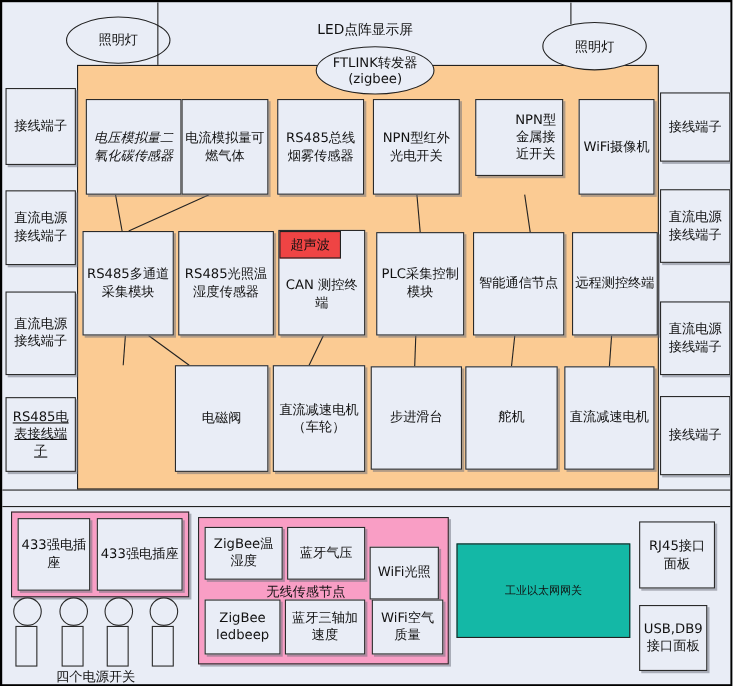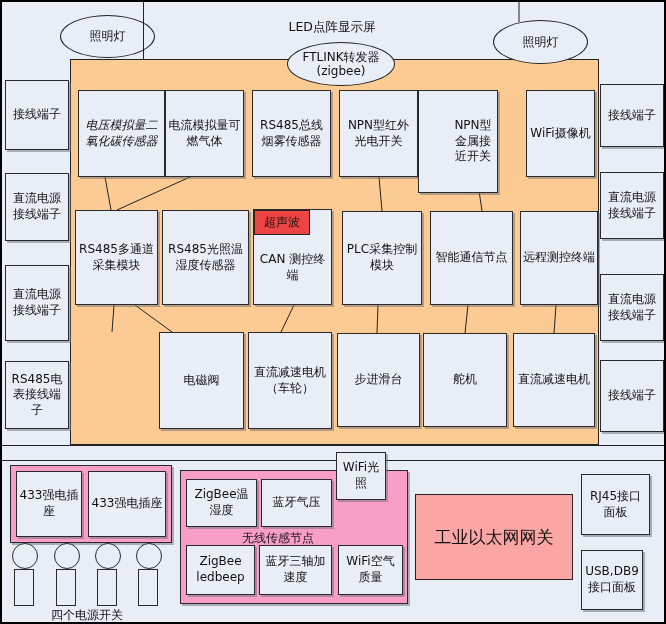--- a/index.html
+++ b/index.html
@@ -29,23 +29,23 @@
     position:absolute; left:68px; top:57px; width:529px; height:386px;
     background:#FBCB93; border:1px solid #222; box-sizing:border-box; z-index:1;
   }
   .hline{position:absolute; left:0; width:666px; height:1px; background:#222; z-index:1;}
   .vline{position:absolute; width:1px; background:#222;}
   .pinkbox{
     position:absolute; background:#F99EC5; border:1px solid #2a2a2a;
     box-sizing:border-box; z-index:2; box-shadow:2px 2px 0 rgba(105,110,122,.5);
   }
   .gateway{
-    position:absolute; background:#fca5a5; border:1px solid #222;
+    position:absolute; background:#14b8a6; border:1px solid #222;
     box-sizing:border-box; display:flex; align-items:center; justify-content:center;
-    font-size:17px; z-index:3; text-align:center;
+    font-size:10px; z-index:3; text-align:center;
   }
   .toplabel{position:absolute; font-size:12.5px; text-align:center; z-index:2;}
   .tag{
     position:absolute; left:0; top:0; width:56px; height:25px;
     border:1px solid #222; background:#ef4444; box-sizing:border-box;
     display:flex; align-items:center; justify-content:center; font-size:12px;
   }
   .circle{
     position:absolute; width:26px; height:26px; border:1px solid #2a2a2a;
     border-radius:50%; background:#E9EDF6; box-sizing:border-box; z-index:2;
@@ -99,21 +99,21 @@
 
   <div class="box" style="left:3px; top:78px;  width:64px; height:70px;">
       <span>接线端子</span>
     </div>
   <div class="box" style="left:3px; top:171px; width:64px; height:68px;">
       <span>直流电源接线端子</span>
     </div>
   <div class="box" style="left:3px; top:263px; width:64px; height:76px;">
       <span>直流电源接线端子</span>
     </div>
-  <div class="box" style="left:3px; top:359px; width:64px; height:68px;">
+  <div class="box" style="left:3px; top:359px; width:64px; height:68px;text-decoration:underline;">
       <span>RS485电表接线端子</span>
     </div>
 
   <div class="box" style="left:598px; top:82px;  width:64px; height:63px;">
       <span>接线端子</span>
     </div>
   <div class="box" style="left:598px; top:170px; width:64px; height:67px;">
       <span>直流电源接线端子</span>
     </div>
   <div class="box" style="left:598px; top:272px; width:64px; height:67px;">
@@ -128,21 +128,21 @@
     </div>
   <div class="box" style="left:163px; top:88px; width:79px; height:87px;">
       <span>电流模拟量可燃气体</span>
     </div>
   <div class="box" style="left:250px; top:88px; width:79px; height:87px;">
       <span>RS485总线烟雾传感器</span>
     </div>
   <div class="box" style="left:337px; top:88px; width:79px; height:87px;">
       <span>NPN型红外光电开关</span>
     </div>
-  <div class="box" style="left:416px; top:88px; width:80px; height:103px;padding-left:32px;">
+  <div class="box" style="left:430px; top:88px; width:80px; height:70px;padding-left:32px;">
       <span>NPN型金属接近开关</span>
     </div>
   <div class="box" style="left:524px; top:88px; width:69px; height:87px;">
       <span>WiFi摄像机</span>
     </div>
 
   <div class="box" style="left:73px;  top:208px; width:83px; height:95px;">
       <span>RS485多通道采集模块</span>
     </div>
   <div class="box" style="left:160px; top:208px; width:87px; height:95px;">
@@ -198,21 +198,21 @@
   <div class="switchrect" style="left:136px; top:567px;"></div>
   <div class="nodelabel" style="left:35px; top:605px; width:100px;">四个电源开关</div>
 
   <div class="pinkbox" style="left:178px; top:468px; width:228px; height:134px;"></div>
   <div class="box" style="left:184px; top:477px; width:71px; height:48px;">
       <span>ZigBee温湿度</span>
     </div>
   <div class="box" style="left:259px; top:477px; width:71px; height:48px;">
       <span>蓝牙气压</span>
     </div>
-  <div class="box" style="left:334px; top:450px; width:50px; height:48px;align-items:center;">
+  <div class="box" style="left:334px; top:495px; width:63px; height:48px;align-items:center;">
       <span>WiFi光照</span>
     </div>
   <div class="nodelabel" style="left:222px; top:528px; width:108px;">无线传感节点</div>
   <div class="box" style="left:184px; top:543px; width:69px; height:50px;">
       <span>ZigBee ledbeep</span>
     </div>
   <div class="box" style="left:257px; top:543px; width:73px; height:50px;">
       <span>蓝牙三轴加速度</span>
     </div>
   <div class="box" style="left:336px; top:543px; width:65px; height:50px;">

